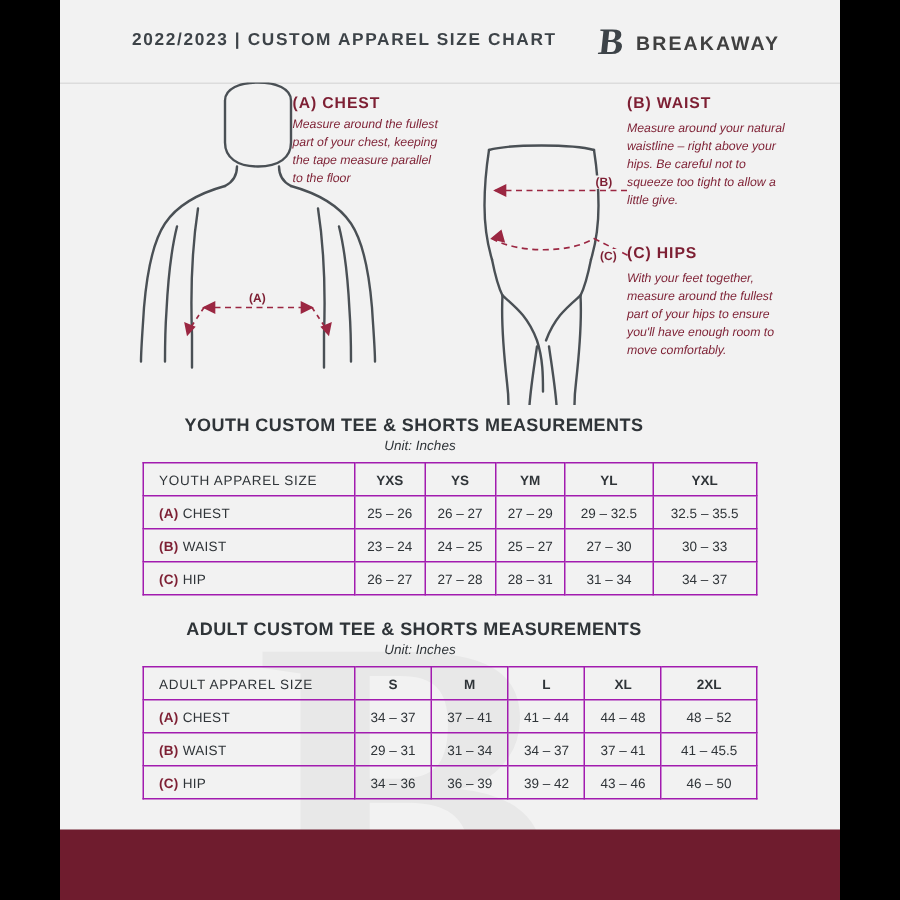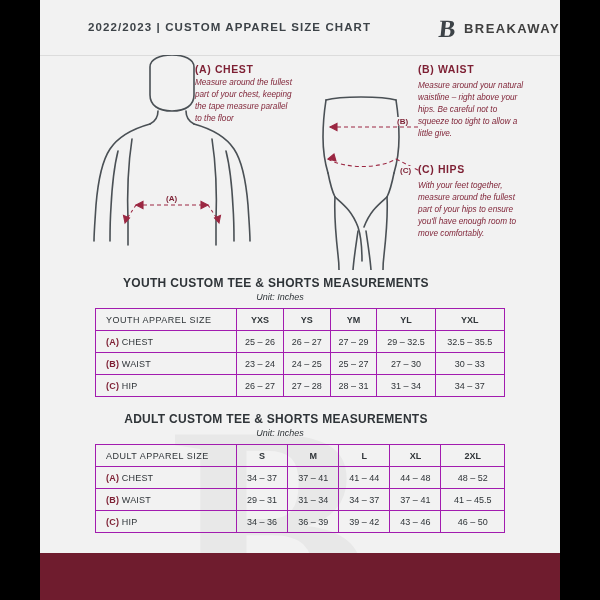--- a/index.html
+++ b/index.html
@@ -36,21 +36,20 @@
     pointer-events: none;
   }
   .header {
     position: absolute;
     left: 0;
     top: 0;
     width: 520px;
     height: 55px;
     background: #f2f2f2;
     border-bottom: 1px solid #dcdcdc;
-    padding-left: 40px;
   }
   .header-title {
     position: absolute;
     left: 48px;
     top: 21px;
     font-size: 11.5px;
     font-weight: bold;
     letter-spacing: 1.1px;
     color: #3d4348;
   }

